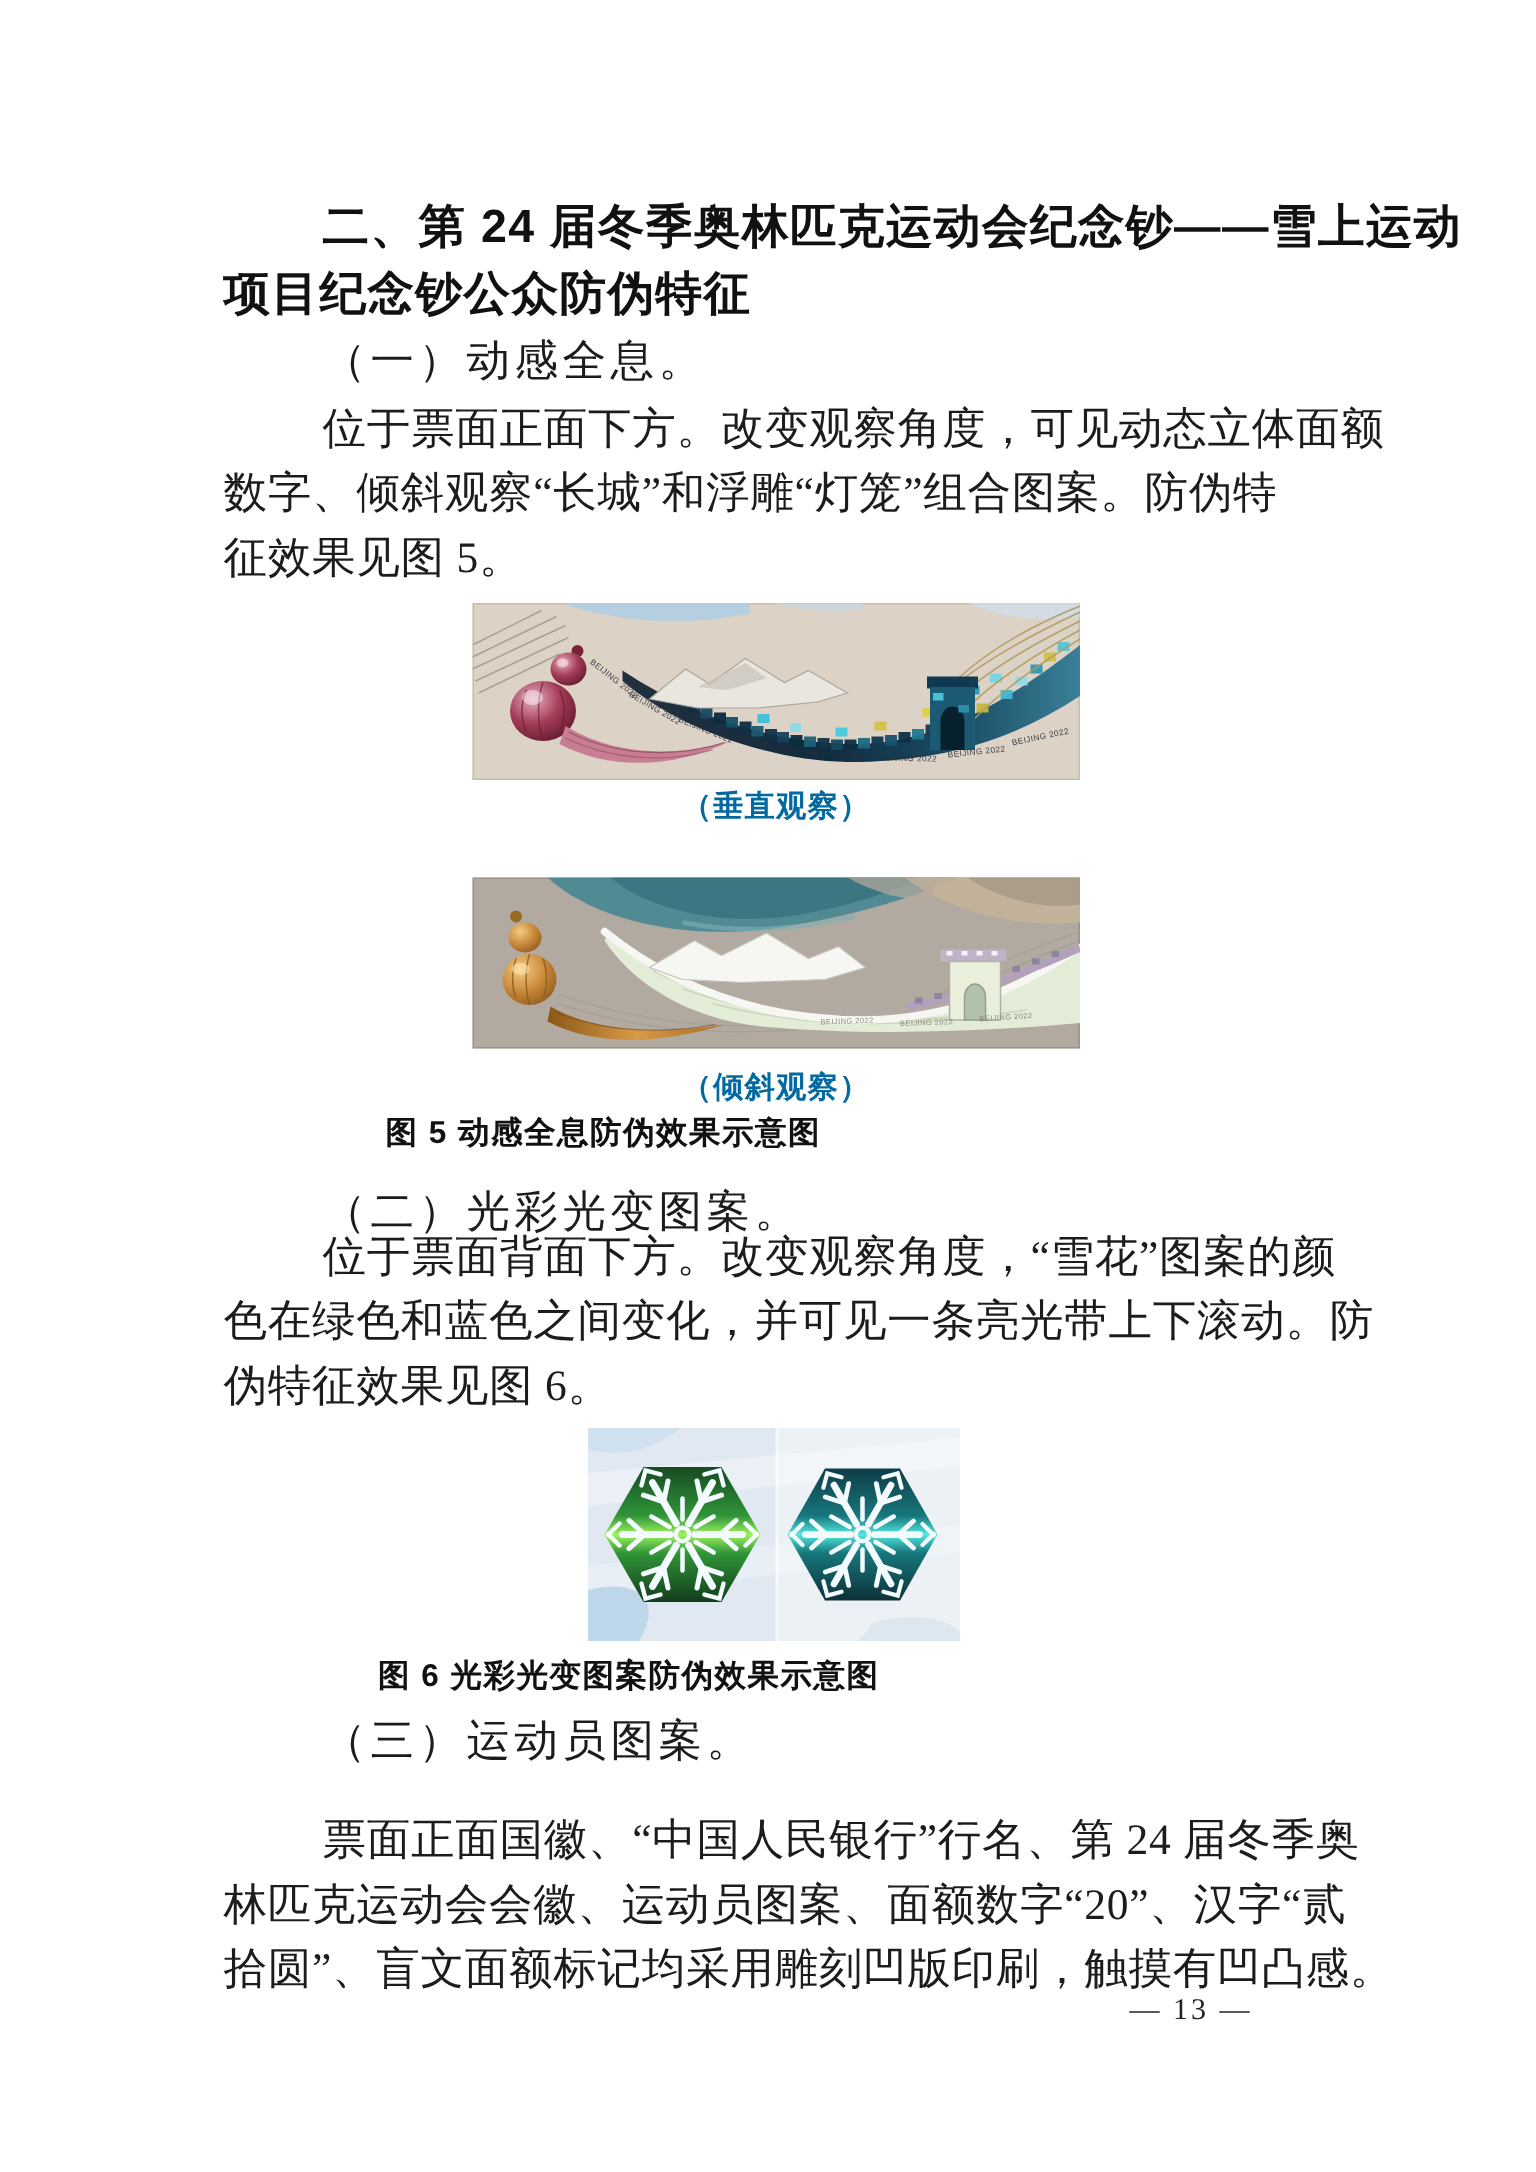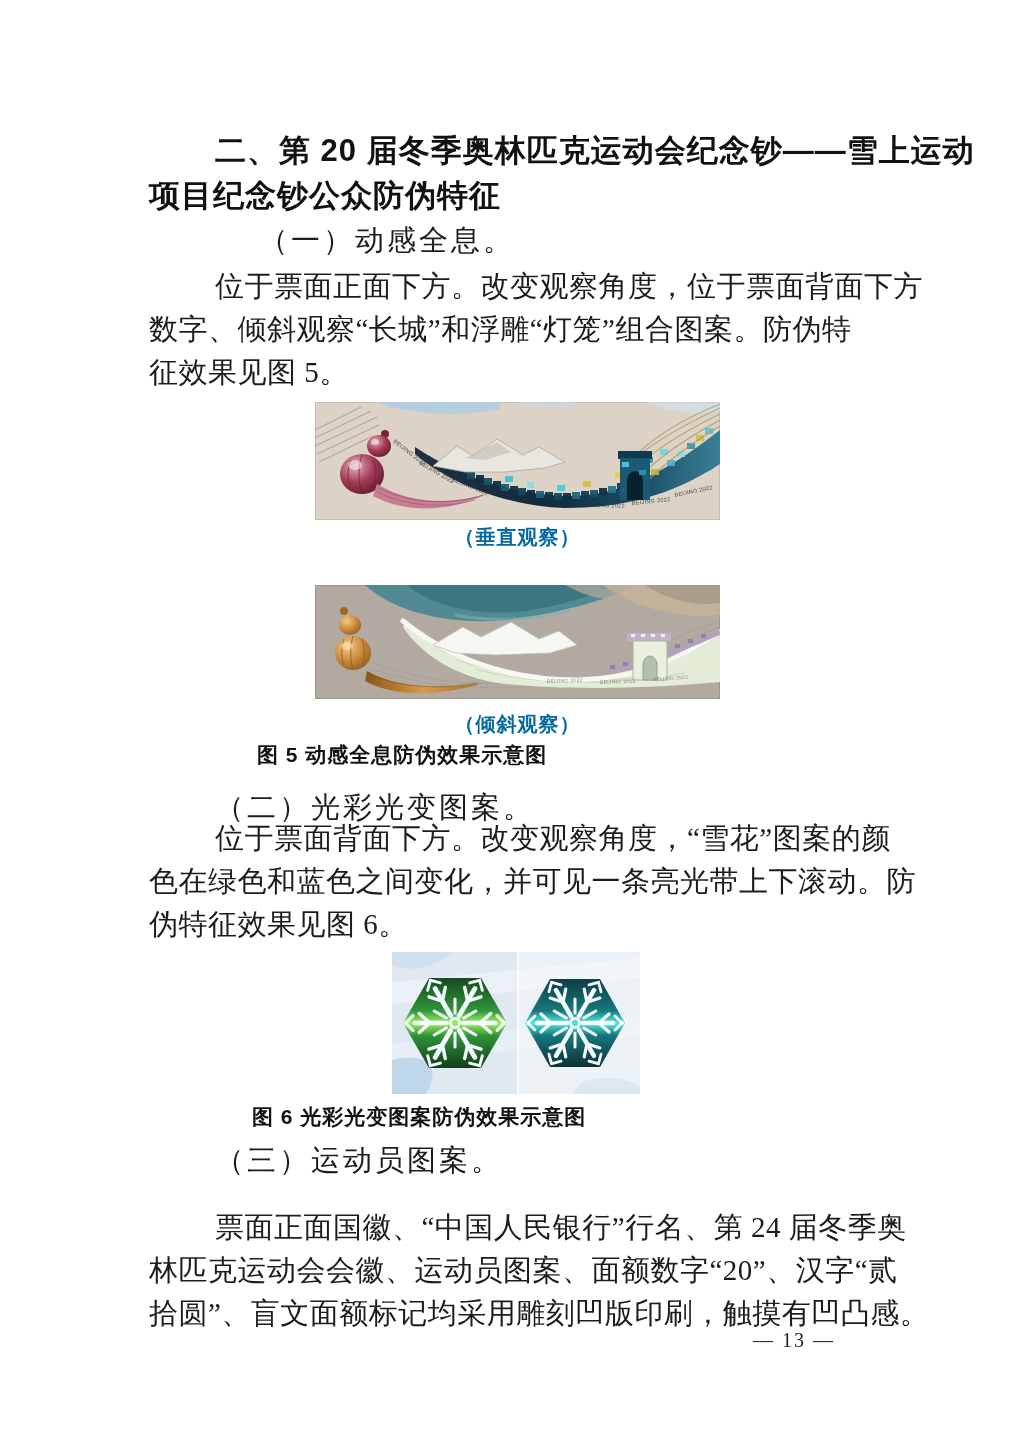--- a/index.html
+++ b/index.html
@@ -34,26 +34,26 @@
   }
   .figimg{display:block;}
   .figimg svg{display:block;width:100%;height:100%;}
   .pagenum{font-size:20px;letter-spacing:2px;color:#222;white-space:nowrap;}
 </style>
 </head>
 <body>
 
 <div class="page">
 
-  <div class="abs headline" style="left:215px;top:130px;">二、第 20 届冬季奥林匹克运动会纪念钞——雪上运动</div>
+  <div class="abs headline" style="left:215px;top:130px;">二、第 24 届冬季奥林匹克运动会纪念钞——雪上运动</div>
   <div class="abs headline" style="left:149px;top:175px;">项目纪念钞公众防伪特征</div>
 
-  <div class="abs sec-title" style="left:215px;top:221px;margin-left:44px;">（一）动感全息。</div>
+  <div class="abs sec-title" style="left:215px;top:221px;">（一）动感全息。</div>
   <div class="abs para" style="top:265px;">
-    <div class="pline indent">位于票面正面下方。改变观察角度，位于票面背面下方</div>
+    <div class="pline indent">位于票面正面下方。改变观察角度，可见动态立体面额</div>
     <div class="pline">数字、倾斜观察“长城”和浮雕“灯笼”组合图案。防伪特</div>
     <div class="pline">征效果见图 5。</div>
   </div>
 
   <div class="abs figimg" style="left:315px;top:402px;width:405px;height:118px;">
     <svg viewBox="0 0 405 118" xmlns="http://www.w3.org/2000/svg">
       <defs>
         <radialGradient id="lanr" cx="0.35" cy="0.3" r="0.9">
           <stop offset="0" stop-color="#e8b0c0"></stop>
           <stop offset="0.45" stop-color="#a43d58"></stop>

